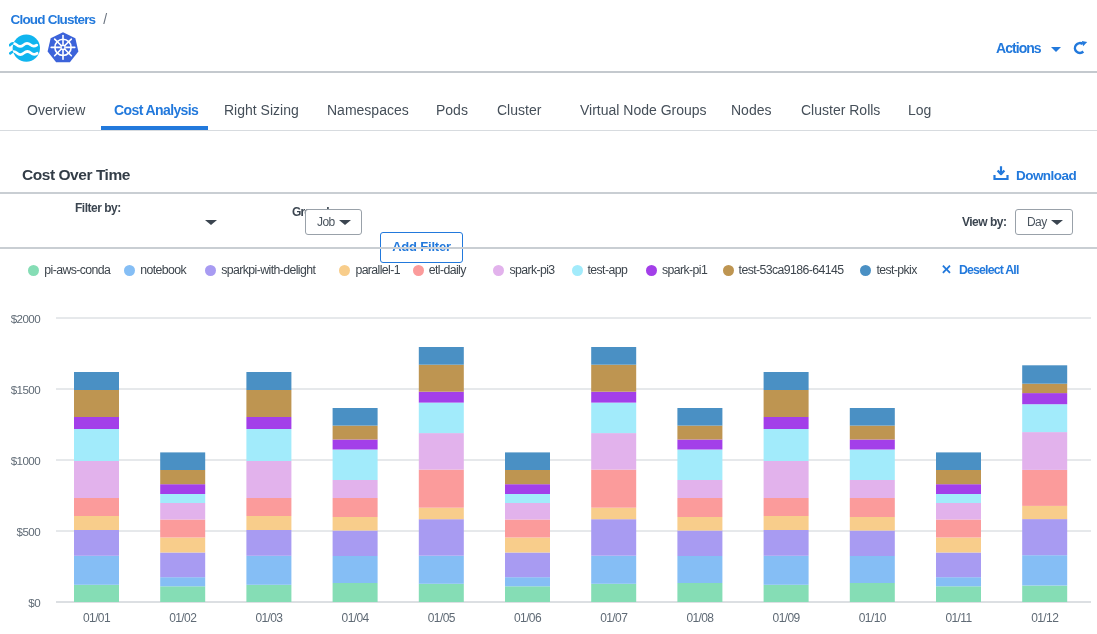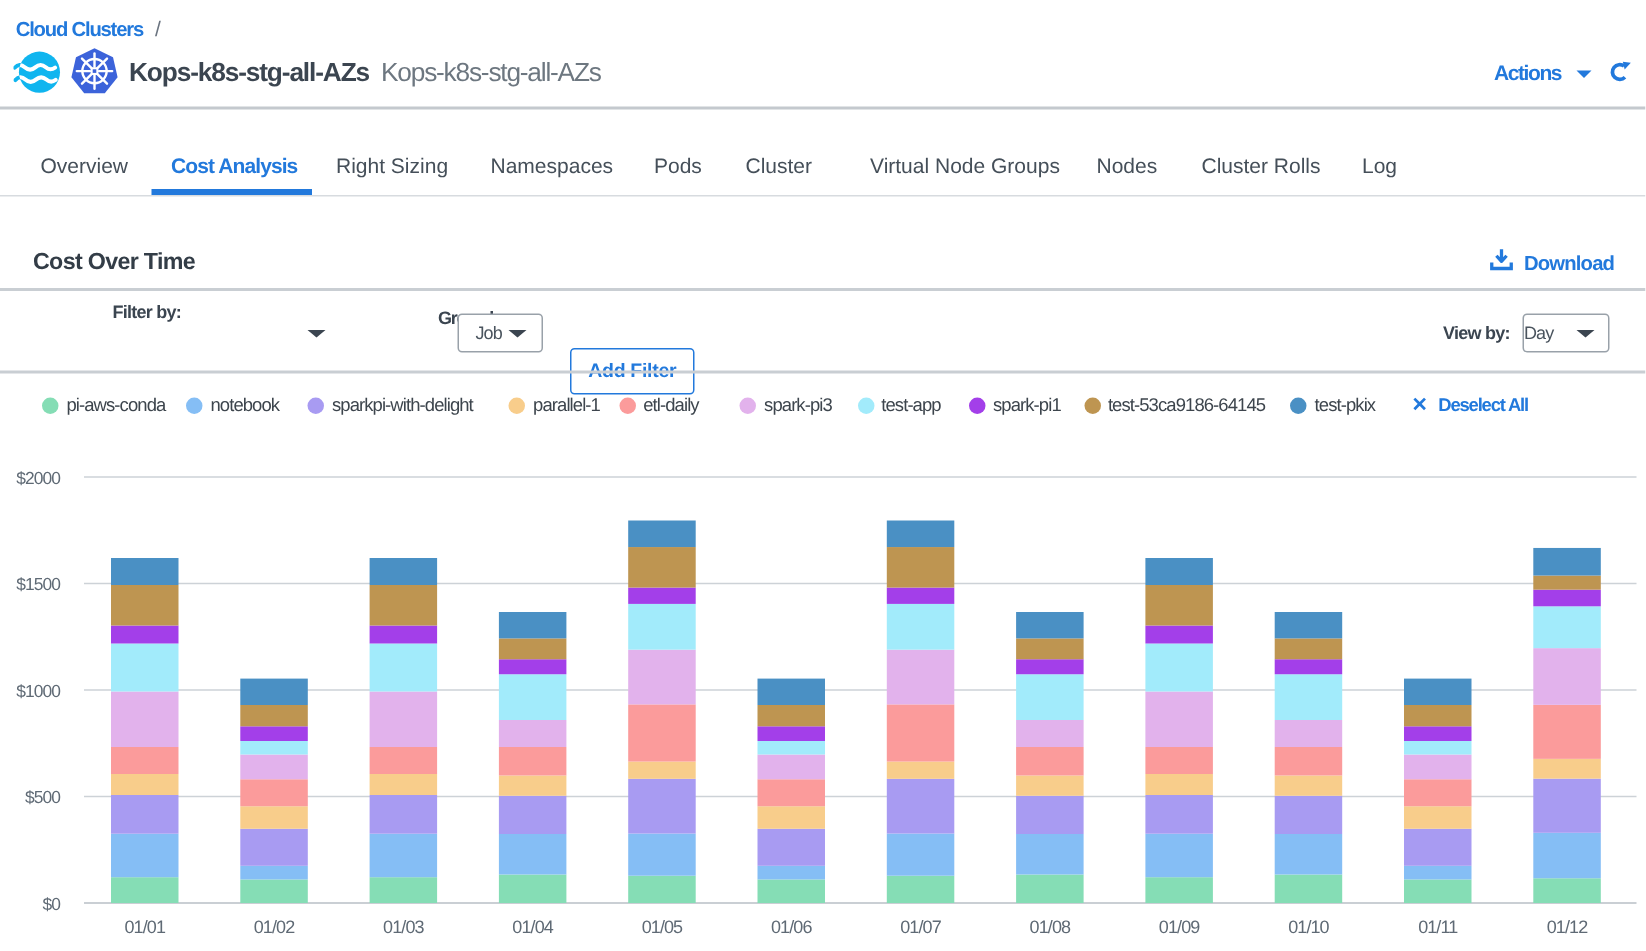--- a/index.html
+++ b/index.html
@@ -68,21 +68,20 @@
 <line x1="17" y1="19.4" x2="17" y2="28.2"></line>
 <line x1="14" y1="16.4" x2="5.2" y2="16.4"></line>
 <line x1="20" y1="16.4" x2="28.8" y2="16.4"></line>
 <line x1="14.88" y1="14.28" x2="8.66" y2="8.06"></line>
 <line x1="19.12" y1="14.28" x2="25.34" y2="8.06"></line>
 <line x1="14.88" y1="18.52" x2="8.66" y2="24.74"></line>
 <line x1="19.12" y1="18.52" x2="25.34" y2="24.74"></line>
 </g>
 <rect x="15.1" y="14.5" width="3.8" height="3.8" fill="#3c63da" stroke="#ffffff" stroke-width="1.4"></rect>
 </svg>
-<div class="title">Kops-k8s-stg-all-AZs<span class="sub">Kops-k8s-stg-all-AZs</span></div>
 <div class="actions">Actions<span class="caret"></span></div>
 <svg width="16" height="16" viewBox="0 0 16 16" style="position:absolute;left:1072px;top:40px;">
 <path d="M10.75 4.07 A 4.9 4.9 0 1 0 11.3 11.5" fill="none" stroke="#2279dc" stroke-width="2.5" stroke-linecap="butt"></path>
 <polygon points="9.9,1.1 15.2,1.9 11.1,6.3" fill="#2279dc"></polygon>
 </svg>
 <div class="hr1"></div>
 <span class="tab" style="left:27px">Overview</span>
 <span class="tab active" style="left:114px">Cost Analysis</span>
 <span class="underl" style="left:101px;width:107px;"></span>
 <span class="tab" style="left:224px">Right Sizing</span>
@@ -101,21 +100,21 @@
 </svg>
 <div class="download">Download</div>
 <div class="hr3"></div>
 <div class="flabel" style="left:28px; top:201px;padding-left:47px;">Filter by:</div>
 <div class="dcaret" style="left:204.5px; top:219.5px;"></div>
 <div class="flabel" style="left:244px; top:205px; letter-spacing:-0.85px;margin-left:48px;">Group by:</div>
 <div class="dd" style="left:305px; top:208.5px; width:57px; height:26.5px; line-height:25px; padding-left:11px;">Job</div>
 <div class="dcaret" style="left:339px; top:219.5px;"></div>
 <div class="addf">Add Filter</div>
 <div class="flabel" style="left:962px; top:214.5px;">View by:</div>
-<div class="dd" style="left:1015px; top:208.5px; width:58px; height:26.5px; line-height:25px; ">Day</div>
+<div class="dd" style="left:1015px; top:208.5px; width:58px; height:26.5px; line-height:25px; padding-left:11px;">Day</div>
 <div class="dcaret" style="left:1051px; top:219.5px;"></div>
 <div class="hr4"></div>
 <span class="li" style="left:28.3px"><span class="dot" style="background:#85DDB5"></span>pi-aws-conda</span>
 <span class="li" style="left:124.3px"><span class="dot" style="background:#85BEF5"></span>notebook</span>
 <span class="li" style="left:205.3px"><span class="dot" style="background:#A89BF2"></span>sparkpi-with-delight</span>
 <span class="li" style="left:339.4px"><span class="dot" style="background:#F8CD8B"></span>parallel-1</span>
 <span class="li" style="left:412.8px"><span class="dot" style="background:#FB9B9B"></span>etl-daily</span>
 <span class="li" style="left:493.4px"><span class="dot" style="background:#E2B2EC"></span>spark-pi3</span>
 <span class="li" style="left:571.5px"><span class="dot" style="background:#A2EBFB"></span>test-app</span>
 <span class="li" style="left:646.0px"><span class="dot" style="background:#A33FE9"></span>spark-pi1</span>

